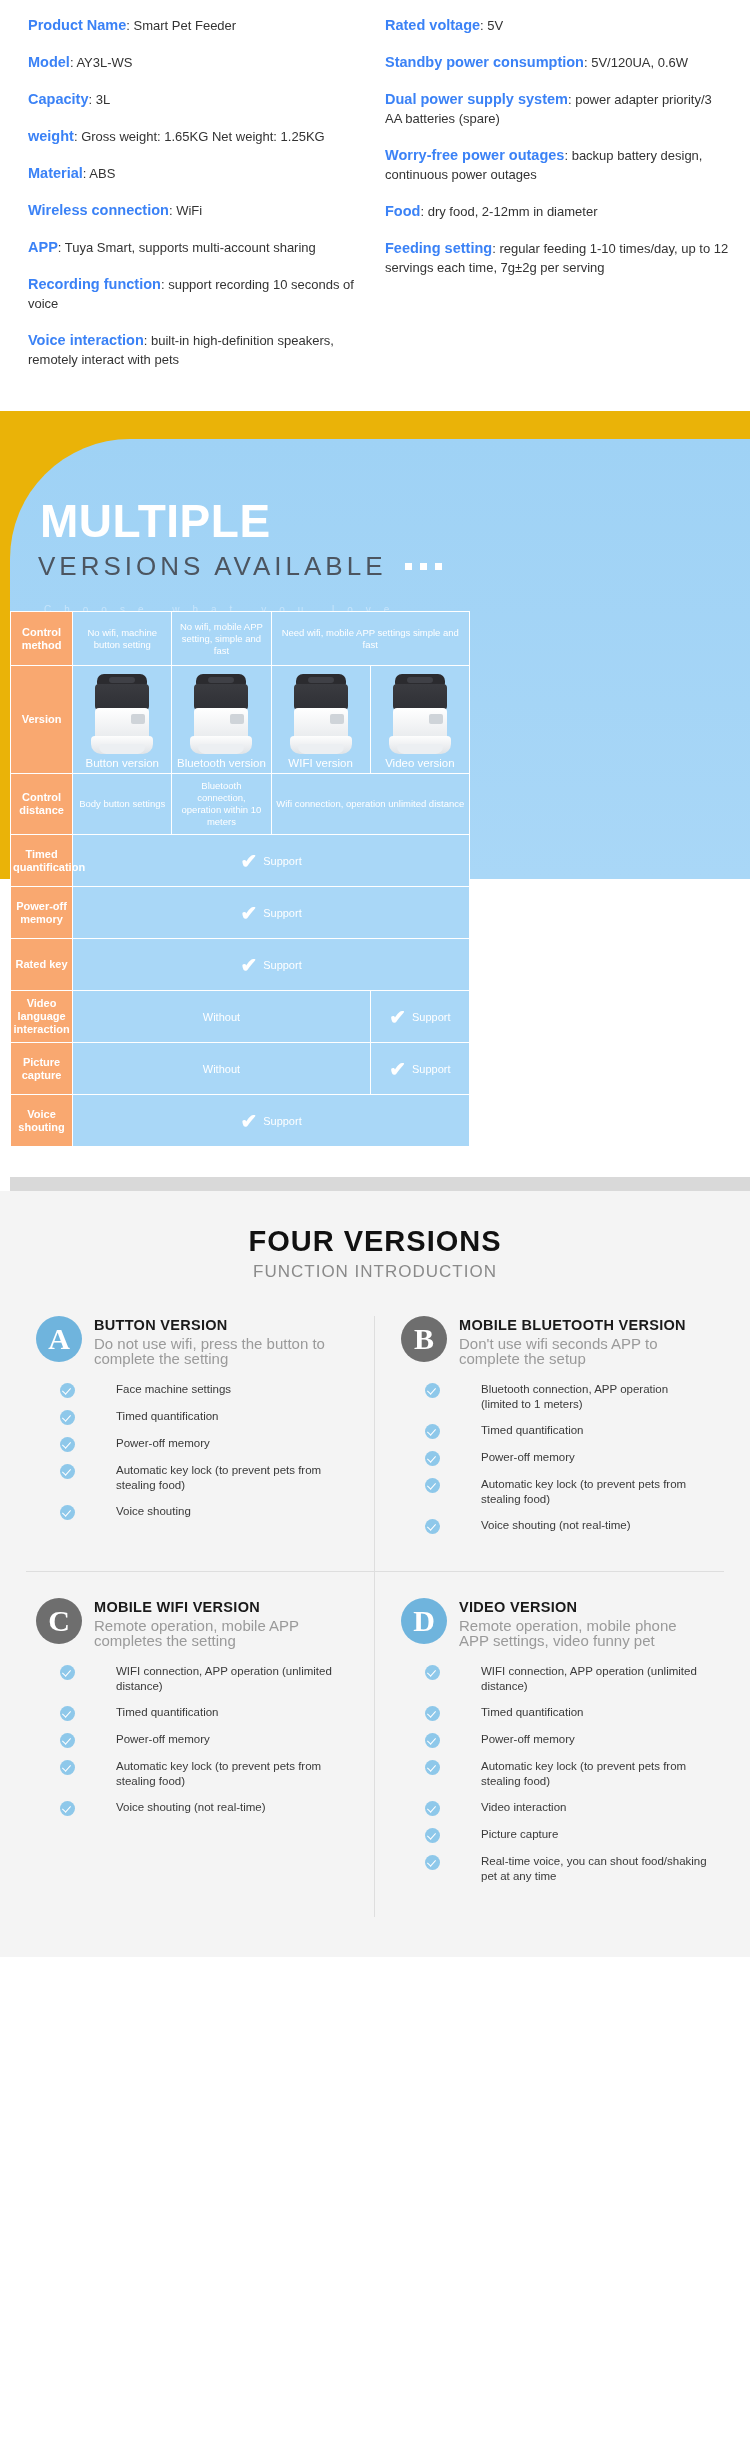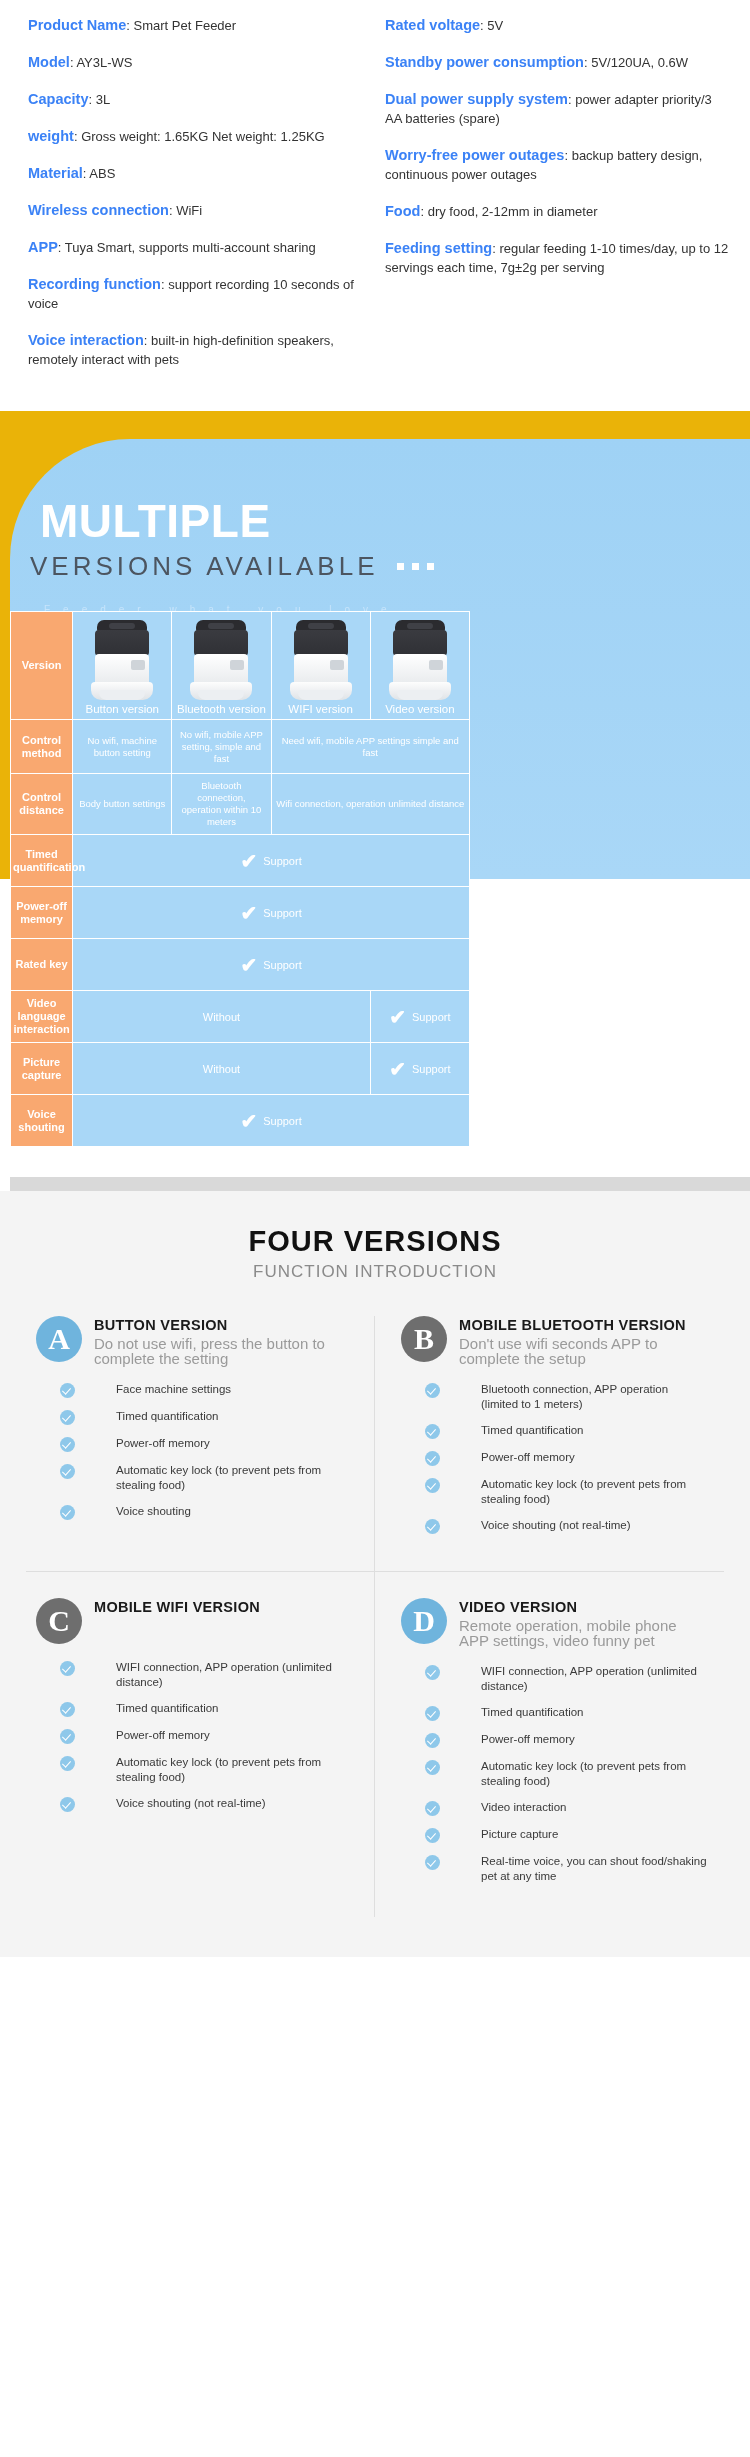--- a/index.html
+++ b/index.html
@@ -48,21 +48,21 @@
     font-weight: bold;
     color: #ffffff;
     letter-spacing: 0.5px;
     padding-left: 30px;
     line-height: 52px;
   }
   .banner-sub {
     font-size: 26px;
     color: #4c5560;
     letter-spacing: 4px;
-    padding-left: 20px;
+    padding-left: 28px;
     margin-top: 4px;
     font-weight: 300;
     display: flex;
     align-items: center;
   }
   .banner-dots { display: inline-flex; gap: 8px; margin-left: 18px; }
   .banner-dots i { width: 7px; height: 7px; background: #fff; display: block; }
   .banner-tag {
     font-size: 10px;
     color: #c6e4fb;
@@ -252,36 +252,43 @@
   <div class="banner">
     <div class="banner-title">MULTIPLE</div>
     <div class="banner-sub">
       <span>VERSIONS AVAILABLE</span>
       <span class="banner-dots">
           <i></i>
           <i></i>
           <i></i>
         </span>
     </div>
-    <div class="banner-tag">Feeder what you love</div>
+    <div class="banner-tag">Choose what you love</div>
   </div>
 </div>
 
 <div class="table-wrap">
 <table class="cmp">
   <colgroup>
     <col style="width:62px">
         <col style="width:99px">
         <col style="width:99px">
         <col style="width:99px">
         <col style="width:99px">
   </colgroup>
 
   <tbody>
         <tr>
+    <td class="lbl">Control method</td>
+    <td class="cell" style="height:54px">No wifi, machine button setting</td>
+    <td class="cell">No wifi, mobile APP setting, simple and fast</td>
+    <td class="cell" colspan="2">Need wifi, mobile APP settings simple and fast</td>
+  </tr>
+
+  <tr>
     <td class="lbl">Version</td>
     <td class="cell vcell">
       <div class="feeder">
         <div class="f-lid"></div>
               <div class="f-hopper"></div>
               <div class="f-body"></div>
         <div class="f-screen"></div>
               <div class="f-bowl"></div>
               <div class="f-tray"></div>
       </div>
@@ -316,27 +323,20 @@
               <div class="f-body"></div>
         <div class="f-screen"></div>
               <div class="f-bowl"></div>
               <div class="f-tray"></div>
       </div>
       <div class="vname">Video version</div>
     </td>
   </tr>
 
   <tr>
-    <td class="lbl">Control method</td>
-    <td class="cell" style="height:54px">No wifi, machine button setting</td>
-    <td class="cell">No wifi, mobile APP setting, simple and fast</td>
-    <td class="cell" colspan="2">Need wifi, mobile APP settings simple and fast</td>
-  </tr>
-
-  <tr>
     <td class="lbl">Control distance</td>
     <td class="cell" style="height:54px">Body button settings</td>
     <td class="cell">Bluetooth connection, operation within 10 meters</td>
     <td class="cell" colspan="2">Wifi connection, operation unlimited distance</td>
   </tr>
 
   <tr>
     <td class="lbl">Timed quantification</td>
     <td class="cell big" colspan="4" style="height:52px">
       <span class="chk">✔</span><span class="support-txt">Support</span>
@@ -453,20 +453,21 @@
             <span class="feat-txt">Voice shouting (not real-time)</span>
           </div>
       </div>
     </div>
 
     <div class="card bdr-r pad-t">
       <div class="card-head">
         <div class="badge gray">C</div>
         <div class="card-h-txt">
           <div class="card-title">MOBILE WIFI VERSION</div>
+          <div class="card-desc">Remote operation, mobile APP completes the setting</div>
         </div>
       </div>
       <div class="feat-list">
         <div class="feat">
             <span class="tick"></span>
             <span class="feat-txt">WIFI connection, APP operation (unlimited distance)</span>
           </div>
         <div class="feat">
             <span class="tick"></span>
             <span class="feat-txt">Timed quantification</span>

